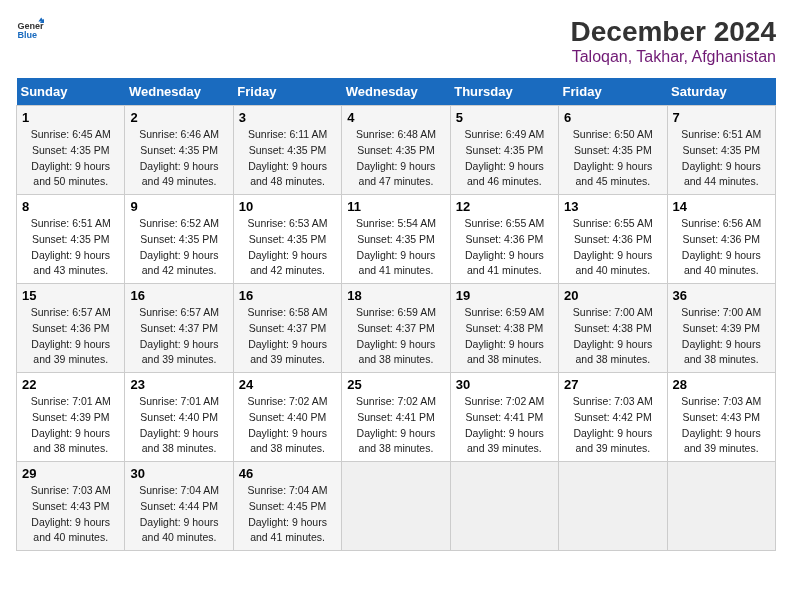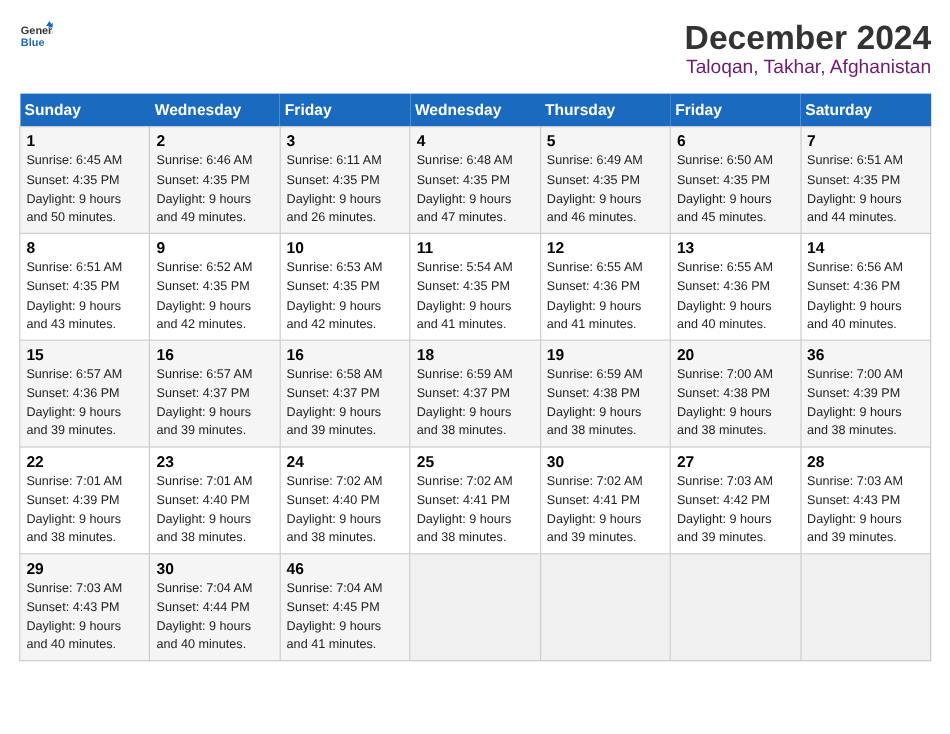--- a/index.html
+++ b/index.html
@@ -67,20 +67,21 @@
     .day-num {
       font-size: 13px;
       font-weight: bold;
       display: block;
       margin-bottom: 2px;
     }
     .day-info {
       font-size: 10.5px;
       line-height: 1.5;
       color: #222;
+      text-align: center;
     }
     .empty-cell {
       background: #f0f0f0 !important;
     }
   </style>
 </head>
 <body>
 
 <div class="header-area">
   <div class="logo">
@@ -125,21 +126,21 @@
           <span>Sunrise: 6:46 AM</span><br>
           <span>Sunset: 4:35 PM</span><br>
           <span>Daylight: 9 hours and 49 minutes.</span>
         </div>
       </td>
         <td>
         <span class="day-num">3</span>
         <div class="day-info">
           <span>Sunrise: 6:11 AM</span><br>
           <span>Sunset: 4:35 PM</span><br>
-          <span>Daylight: 9 hours and 26 minutes.</span>
+          <span>Daylight: 9 hours and 48 minutes.</span>
         </div>
       </td>
         <td>
         <span class="day-num">4</span>
         <div class="day-info">
           <span>Sunrise: 6:48 AM</span><br>
           <span>Sunset: 4:35 PM</span><br>
           <span>Daylight: 9 hours and 47 minutes.</span>
         </div>
       </td>

